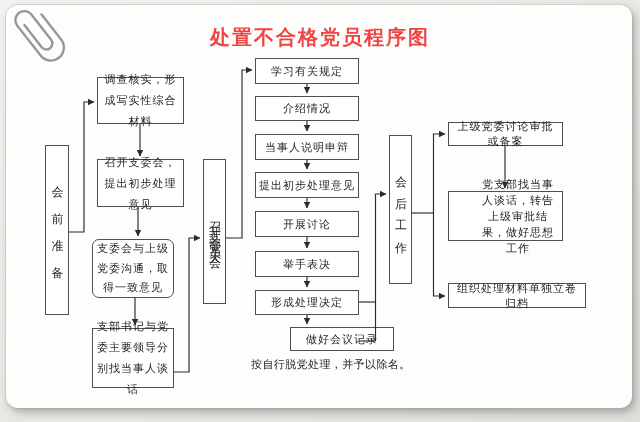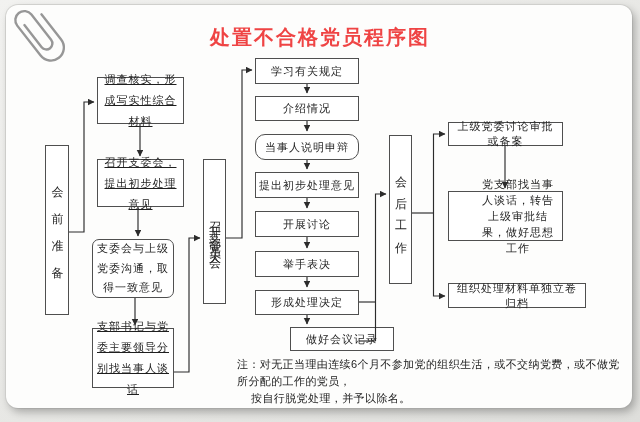--- a/index.html
+++ b/index.html
@@ -21,21 +21,21 @@
   .title{
     position:absolute;left:0;top:24px;width:640px;text-align:center;
     font-size:20px;font-weight:bold;letter-spacing:2px;color:#ef4444;
   }
   .box{
     position:absolute;border:1px solid var(--box_border);background:#fff;
     display:flex;align-items:center;justify-content:center;text-align:center;
     font-size:11px;letter-spacing:1px;color:var(--text);box-sizing:border-box;
     padding:1px 3px;
   }
-  .lh21{line-height:21px;text-decoration:underline;} .lh19{line-height:19.5px;} .lh16{line-height:16px;padding-left:28px;}
+  .lh21{line-height:21px;} .lh19{line-height:19.5px;} .lh16{line-height:16px;padding-left:28px;}
   .vlane{
     position:absolute;border:1px solid var(--box_border);background:#fff;
     display:flex;align-items:center;justify-content:center;box-sizing:border-box;
     font-size:12px;color:var(--text);
   }
   .vtext{writing-mode:vertical-lr;text-orientation:upright;}
   .ls-pre{letter-spacing:27px;}
   .ls-meet{letter-spacing:5px;}
   .ls-post{letter-spacing:22px;}
   .note{
@@ -68,21 +68,21 @@
     <span class="vtext ls-post">会后工作</span>
   </div>
 
   <div class="box lh21" style="left:97px;top:77px;width:87px;height:47px;">调查核实，形成写实性综合材料</div>
   <div class="box lh21" style="left:97px;top:159px;width:87px;height:48px;">召开支委会，提出初步处理意见</div>
   <div class="box lh19" style="left:92px;top:239px;width:82px;height:59px;border-radius:7px;">支委会与上级党委沟通，取得一致意见</div>
   <div class="box lh21" style="left:92px;top:328px;width:82px;height:60px;">支部书记与党委主要领导分别找当事人谈话</div>
 
   <div class="box" style="left:255px;top:58px;width:104px;height:26px;">学习有关规定</div>
   <div class="box" style="left:255px;top:96px;width:104px;height:25px;">介绍情况</div>
-  <div class="box" style="left:255px;top:134px;width:104px;height:26px;border-radius:10px;">当事人说明申辩</div>
+  <div class="box" style="left:255px;top:134px;width:104px;height:26px;">当事人说明申辩</div>
   <div class="box" style="left:255px;top:172px;width:104px;height:26px;">提出初步处理意见</div>
   <div class="box" style="left:255px;top:211px;width:104px;height:26px;">开展讨论</div>
   <div class="box" style="left:255px;top:251px;width:104px;height:26px;">举手表决</div>
   <div class="box" style="left:255px;top:290px;width:104px;height:25px;">形成处理决定</div>
   <div class="box" style="left:255px;top:327px;width:104px;height:24px;margin-left:35px;">做好会议记录</div>
 
   <div class="box" style="left:448px;top:122px;width:115px;height:24px;">上级党委讨论审批或备案</div>
   <div class="box lh16" style="left:448px;top:191px;width:115px;height:50px;">党支部找当事人谈话，转告上级审批结果，做好思想工作</div>
   <div class="box" style="left:448px;top:283px;width:138px;height:25px;">组织处理材料单独立卷归档</div>
 
@@ -110,16 +110,15 @@
       <polyline points="359,341 375.5,341"></polyline>
       <polyline points="375.5,341 375.5,194 386,194" marker-end="url(#arr)"></polyline>
       <polyline points="412,213 433.5,213"></polyline>
       <polyline points="433.5,213 433.5,134 445,134" marker-end="url(#arr)"></polyline>
       <polyline points="433.5,213 433.5,296 445,296" marker-end="url(#arr)"></polyline>
       <polyline points="505,146 505,188" marker-end="url(#arr)"></polyline>
     </g>
   </svg>
 
   <div class="note">
-    <div class="l1">注：对无正当理由连续6个月不参加党的组织生活，或不交纳党费，或不做党所分配的工作的党员，</div>
     <div class="l2">按自行脱党处理，并予以除名。</div>
   </div>
 </div>
 
 </body></html>

